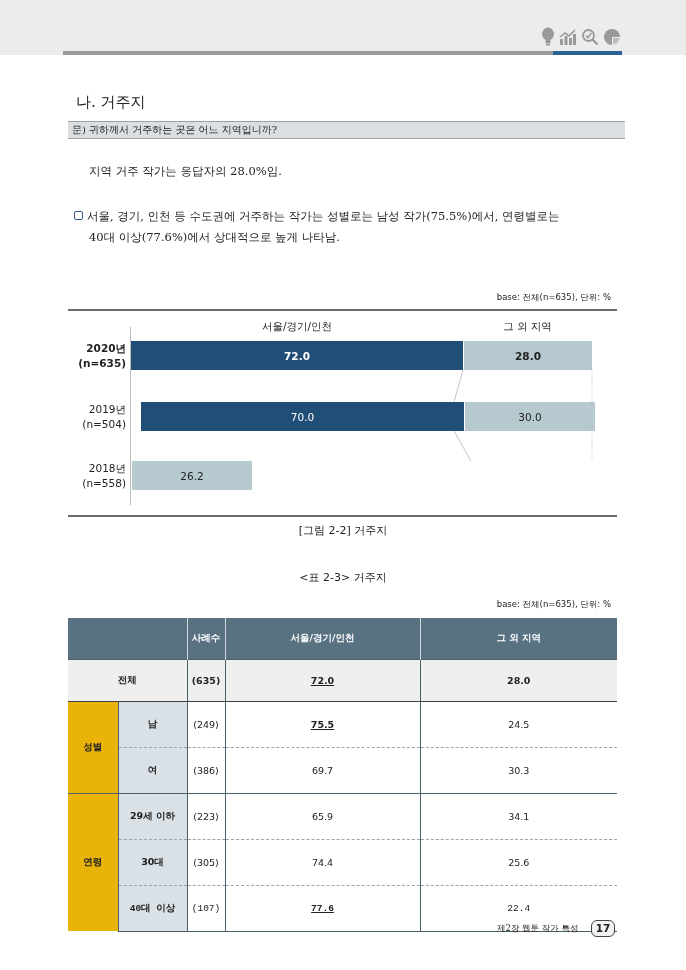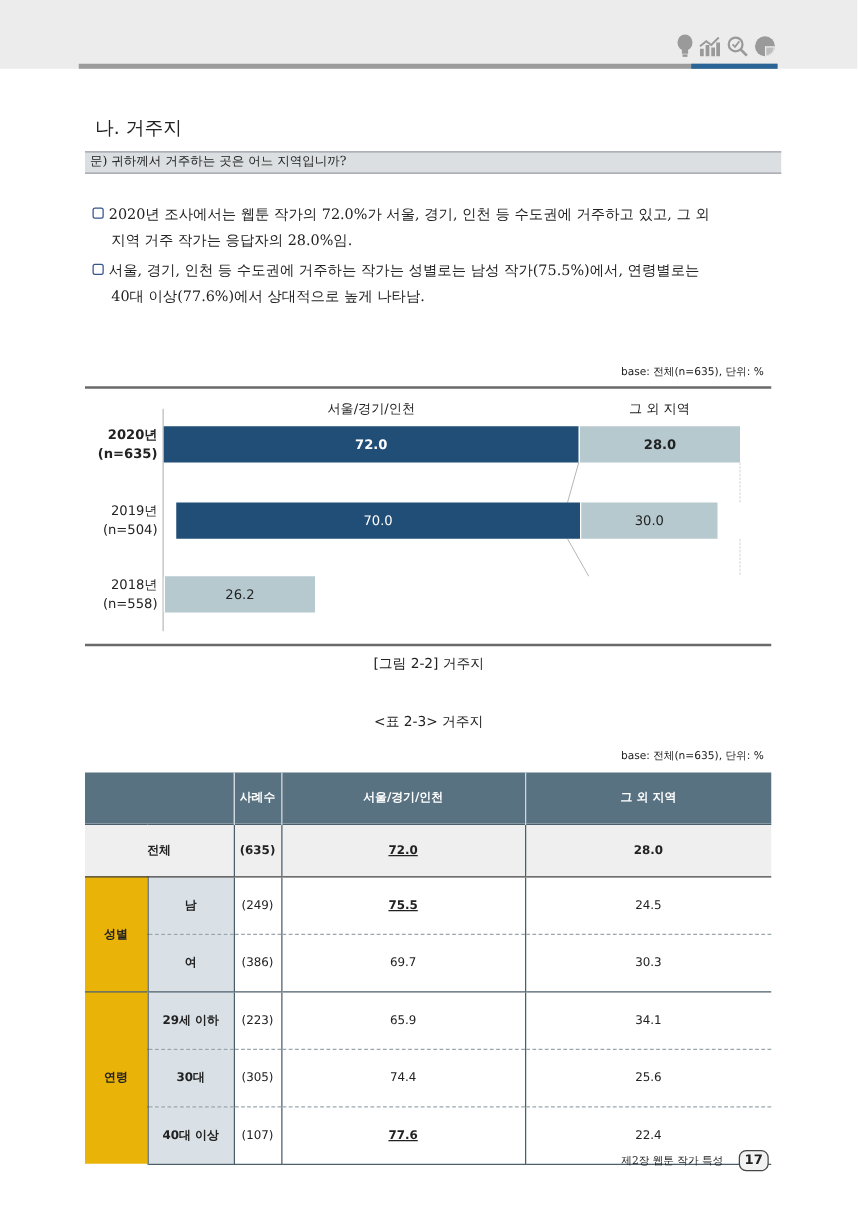--- a/index.html
+++ b/index.html
@@ -43,21 +43,21 @@
   table.data thead th:first-child { border-left: none; }
   .row-total td { background: #efefef; height: 42px; font-weight: bold; border-top: 1px solid #4b5f6b; border-bottom: 1px solid #404040; }
   .row-total td + td { border-left: 1px solid #4b5f6b; }
   .grp { background: #eab308; font-weight: bold; border-right: 1px solid #4b5f6b; }
   .sub { background: #d9e0e6; font-weight: bold; border-right: 1px solid #4b5f6b; }
   .cnt { border-right: 1px solid #4b5f6b; }
   .v1 { border-right: 1px solid #4b5f6b; }
   tr.r td { height: 46px; }
   tr.r.dash td.cnt, tr.r.dash td.v1, tr.r.dash td.v2, tr.r.dash td.sub { border-top: 1px dashed #9aa6ad; }
   tr.r.solid td { border-top: 1px solid #4b5f6b; }
-  tr.last td { border-bottom: 1px solid #4b5f6b; }
+  tr.last td { border-bottom: 1px solid #4b5f6b; font-family: Liberation Mono, monospace; }
   .ul { text-decoration: underline; font-weight: bold; }
   .footer-text { left: 497px; top: 923px; font-family: "DejaVu Serif", serif; font-size: 8.5px; color: #222; }
   .page-num { left: 591px; top: 920px; width: 24px; height: 17px; border: 1.5px solid #444; border-radius: 6px;
               font-size: 10.5px; font-weight: bold; text-align: center; line-height: 14px; background: #f2f2f2; color: #222; }
 </style>
 </head>
 <body>
 
 <div class="abs topband"></div>
 <div class="abs toprule"></div>
@@ -84,21 +84,20 @@
     <circle cx="9" cy="9" r="8" fill="#9a9a9a"></circle>
       <path d="M9 9 L17 9 A8 8 0 0 1 9 17 Z" fill="#ececec"></path>
       <path d="M10 10 L16 10 A6 6 0 0 1 10 16 Z" fill="#bdbdbd"></path>
   </svg>
 </div>
 
 <div class="abs sec-title">나. 거주지</div>
 <div class="abs question">문) 귀하께서 거주하는 곳은 어느 지역입니까?</div>
 
 <div class="abs bullet" style="top:161px;">
-  <div><span class="box"></span><span>2020년 조사에서는 웹툰 작가의 72.0%가 서울, 경기, 인천 등 수도권에 거주하고 있고, 그 외</span></div>
   <div class="cont">지역 거주 작가는 응답자의 28.0%임.</div>
 </div>
 <div class="abs bullet" style="top:206px;">
   <div><span class="box"></span><span>서울, 경기, 인천 등 수도권에 거주하는 작가는 성별로는 남성 작가(75.5%)에서, 연령별로는</span></div>
   <div class="cont">40대 이상(77.6%)에서 상대적으로 높게 나타남.</div>
 </div>
 
 <div class="abs note" style="top:292px; right:75px;">base: 전체(n=635), 단위: %</div>
 <div class="abs rule-dark" style="left:68px; top:309px; width:549px;"></div>
 
@@ -122,21 +121,21 @@
   <div class="seg a bold" style="width:332px;">72.0</div>
   <div class="seg b bold" style="width:129px;">28.0</div>
 </div>
 
 <div class="abs ylbl" style="top:402px;">
   <div>2019년</div>
     <div>(n=504)</div>
 </div>
 <div class="bar" style="left:141px; top:402px; width:461px;">
   <div class="seg a" style="width:323px;">70.0</div>
-  <div class="seg b" style="width:110px;">30.0</div>
+  <div class="seg b" style="width:131px;">30.0</div>
 </div>
 
 <div class="abs ylbl" style="top:461px;">
   <div>2018년</div>
     <div>(n=558)</div>
 </div>
 <div class="bar" style="left:131px; top:461px; width:461px;">
   <div class="seg b" style="width:121px;">26.2</div>
 </div>
 

